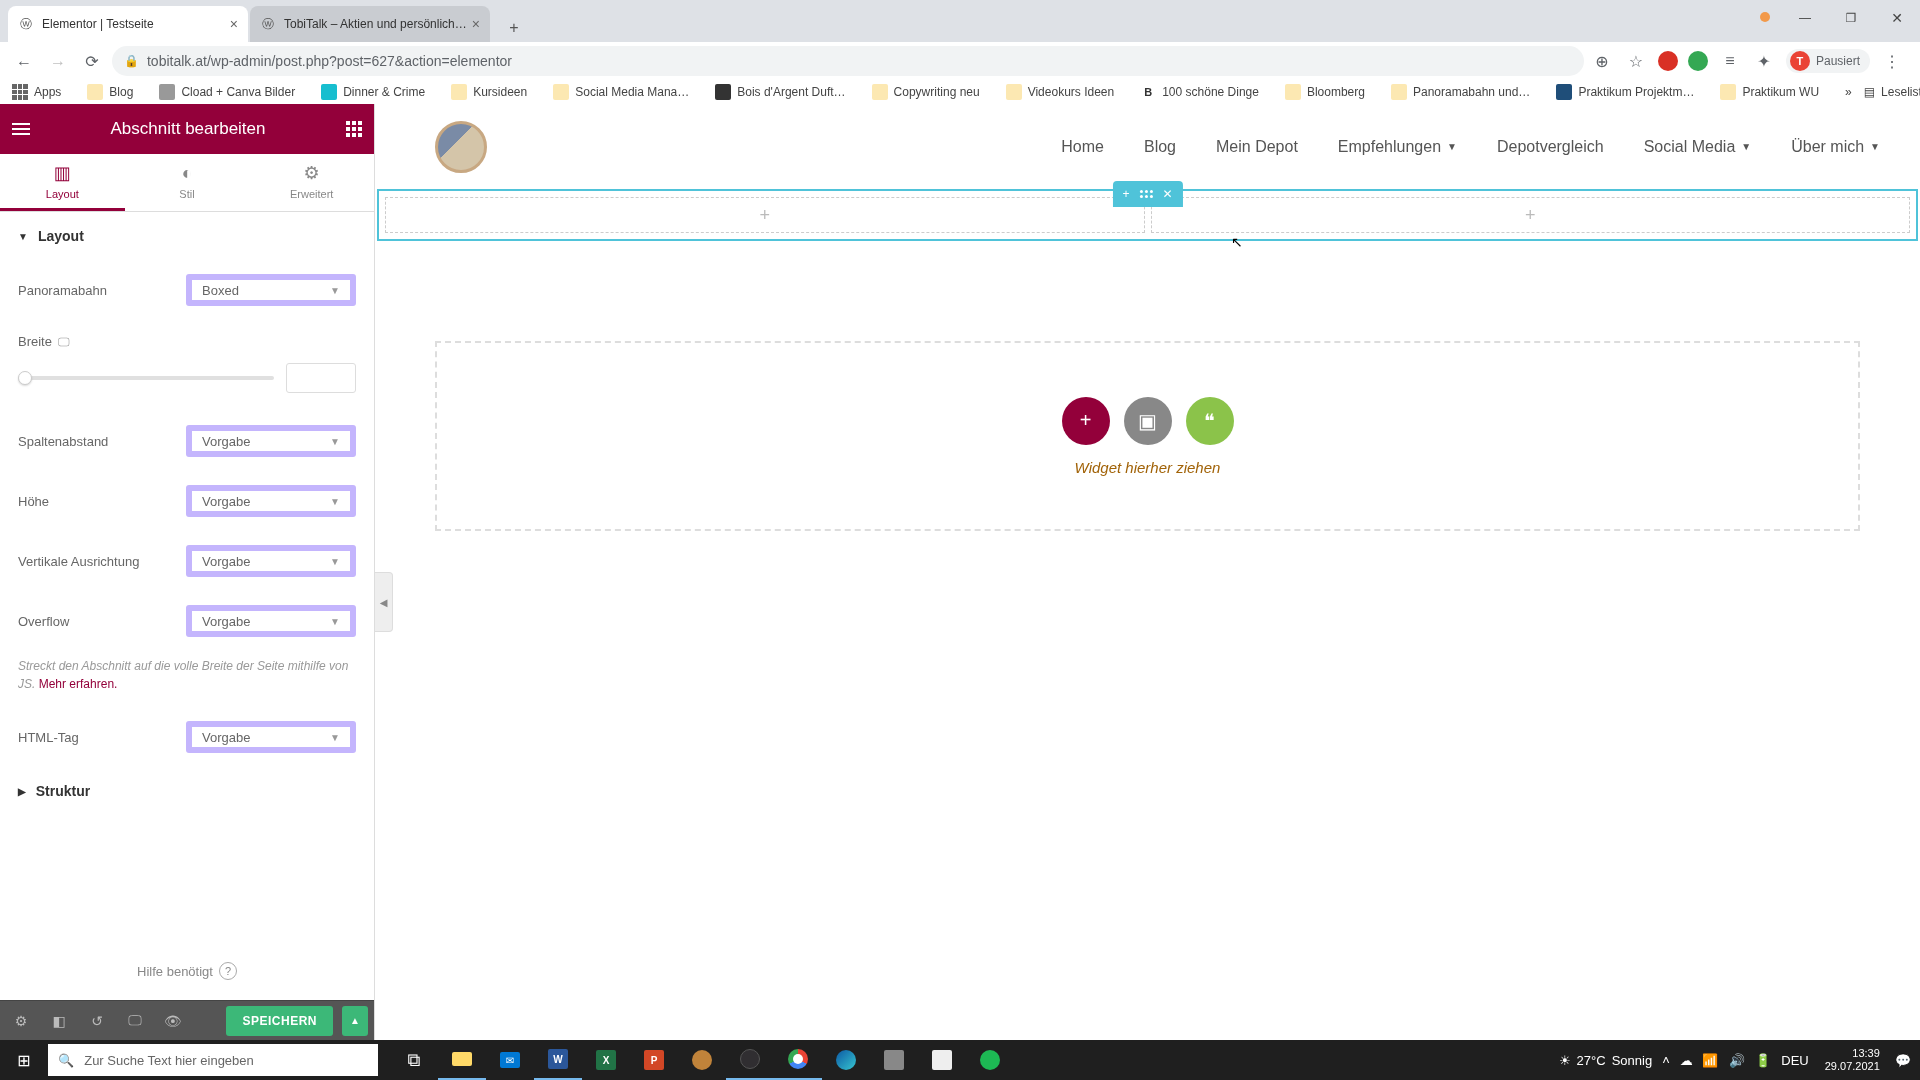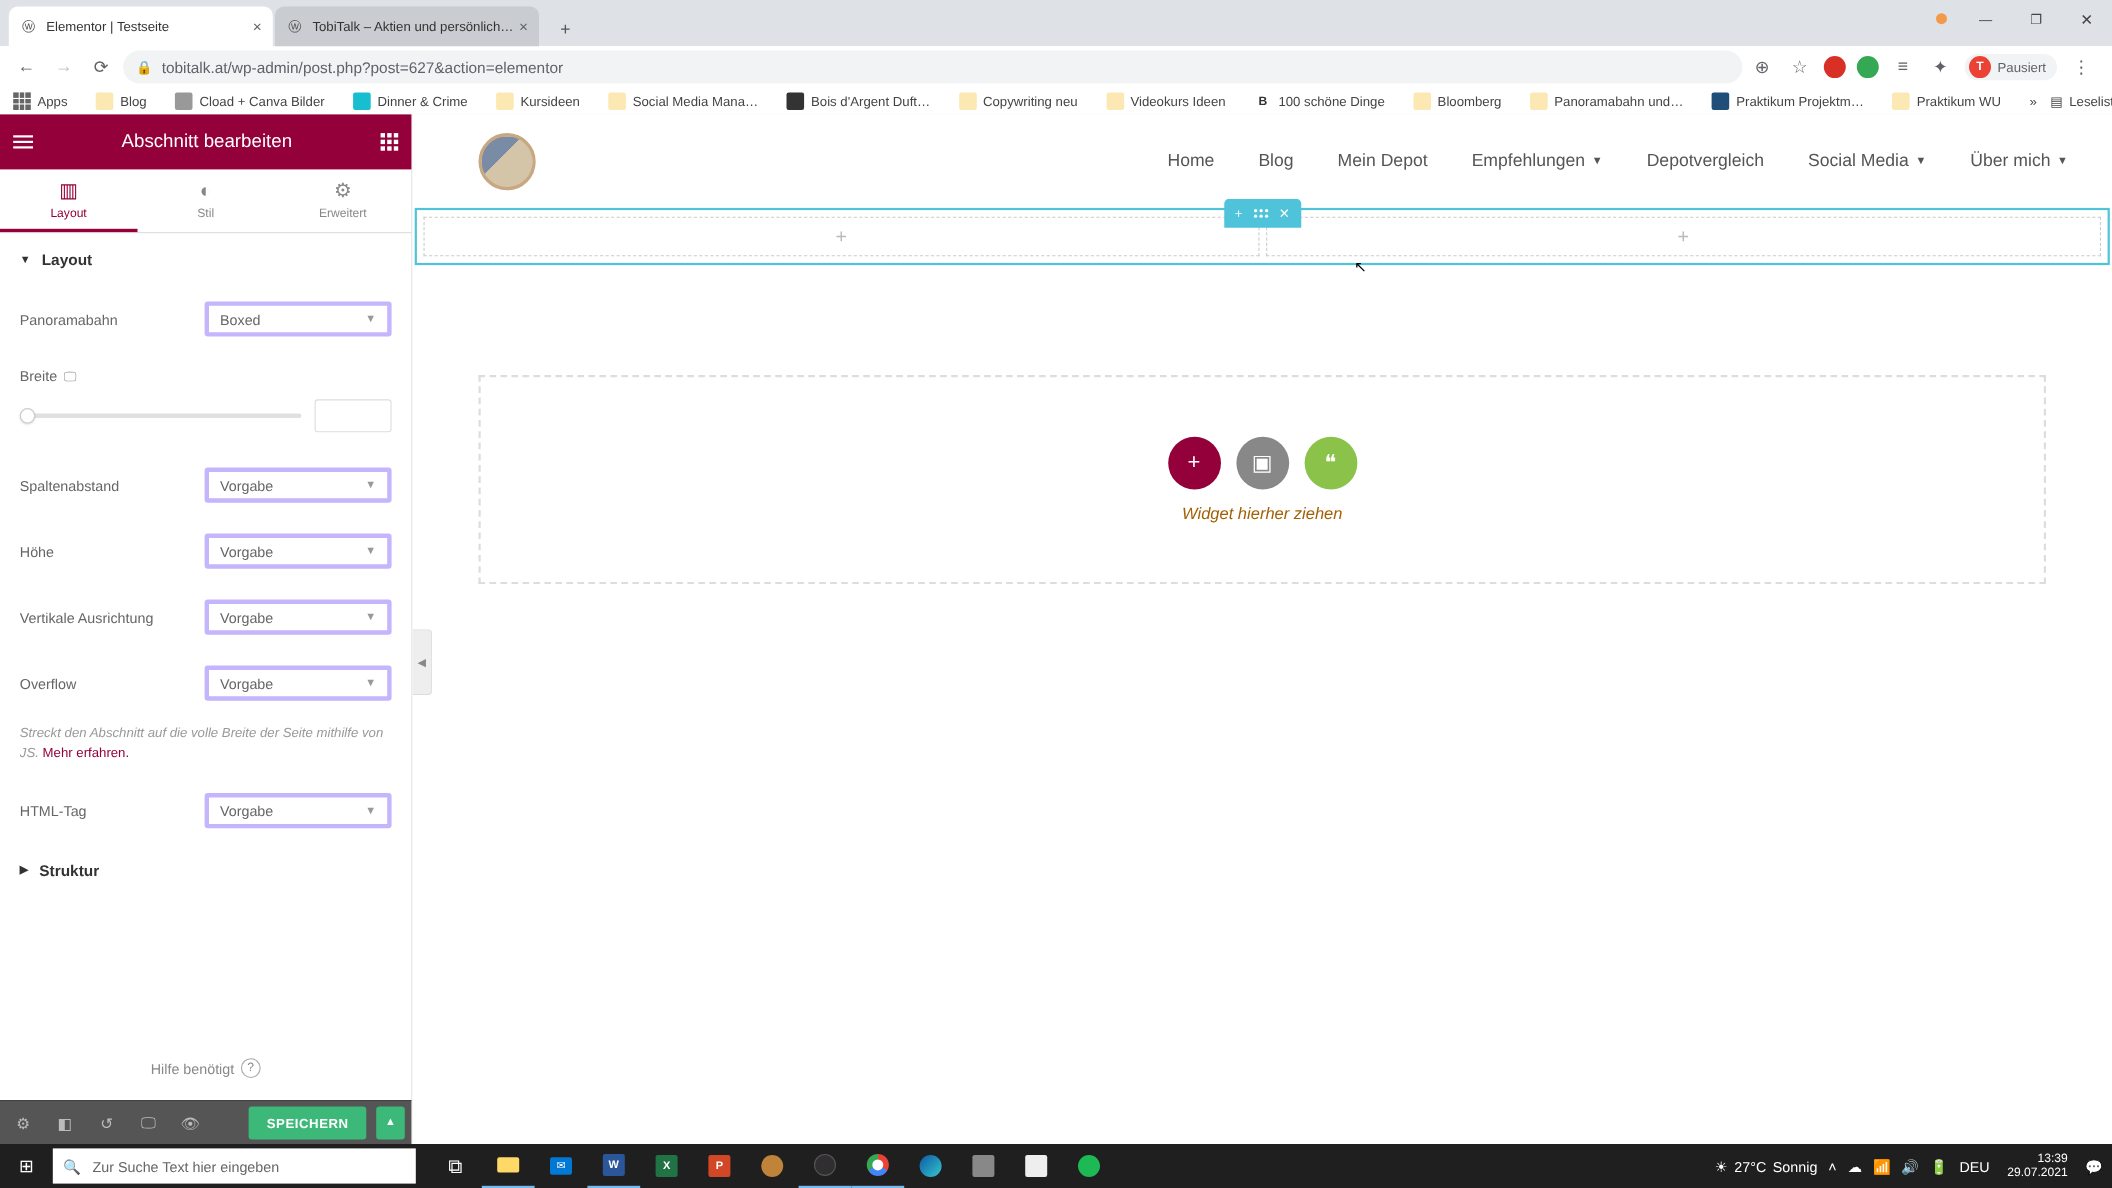--- a/index.html
+++ b/index.html
@@ -62,21 +62,21 @@
 .el-tab-icon{font-size:18px}
 
 .el-panel{flex:1;overflow-y:auto;padding:0;position:relative}
 .el-panel::-webkit-scrollbar{width:6px}
 .el-panel::-webkit-scrollbar-thumb{background:#ccc;border-radius:3px}
 .section-head{display:flex;align-items:center;padding:16px 18px;font-size:14px;font-weight:bold;color:#333;cursor:pointer;gap:10px}
 .collapse-caret{font-size:10px}
 
 .control{display:flex;align-items:center;justify-content:space-between;padding:14px 18px;font-size:13px;color:#666}
 .control-label{flex:1}
-.select{width:170px;height:32px;border:4px solid #c4b5fd;border-radius:3px;display:flex;align-items:center;padding:0 10px;font-size:13px;color:#666;justify-content:space-between;cursor:pointer;background:#fff}
+.select{width:170px;height:32px;border:6px solid #c4b5fd;border-radius:3px;display:flex;align-items:center;padding:0 10px;font-size:13px;color:#666;justify-content:space-between;cursor:pointer;background:#fff}
 .select-caret{font-size:10px;color:#999}
 .device-icon{font-size:12px;color:#999;margin-left:6px}
 
 .slider-row{padding:10px 18px 18px;display:flex;align-items:center;gap:12px}
 .slider-track{flex:1;height:4px;background:#e0e0e0;border-radius:2px;position:relative}
 .slider-thumb{position:absolute;left:0;top:-5px;width:14px;height:14px;background:#fff;border:1px solid #ccc;border-radius:50%;box-shadow:0 1px 2px rgba(0,0,0,0.15)}
 .num-input{width:70px;height:30px;border:1px solid #ddd;border-radius:3px;background:#fff}
 
 .toggle{width:46px;height:20px;background:#ddd;border-radius:10px;position:relative;cursor:pointer}
 .toggle-knob{position:absolute;right:2px;top:2px;width:24px;height:16px;background:#fff;border-radius:8px;font-size:8px;color:#999;display:flex;align-items:center;justify-content:center}

